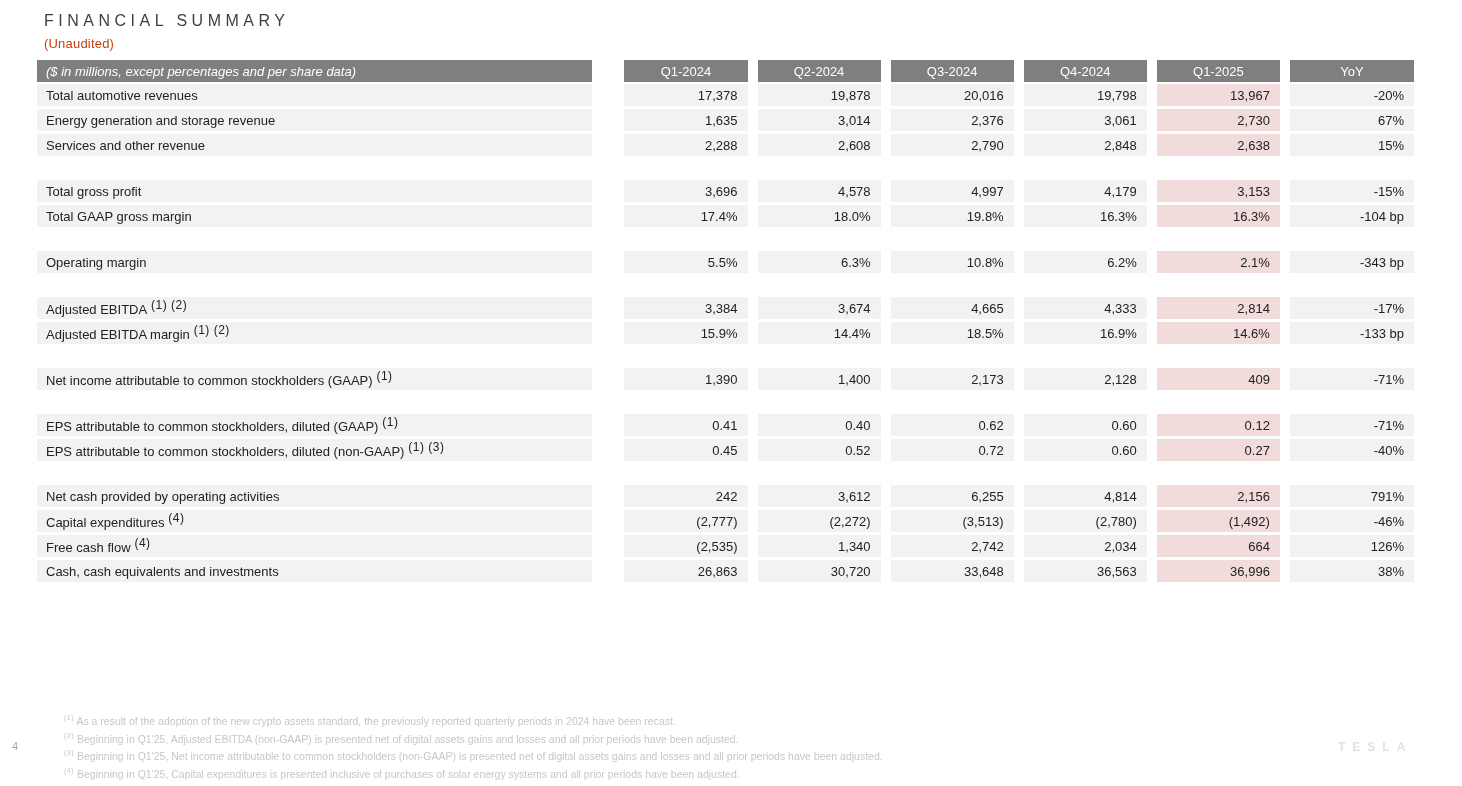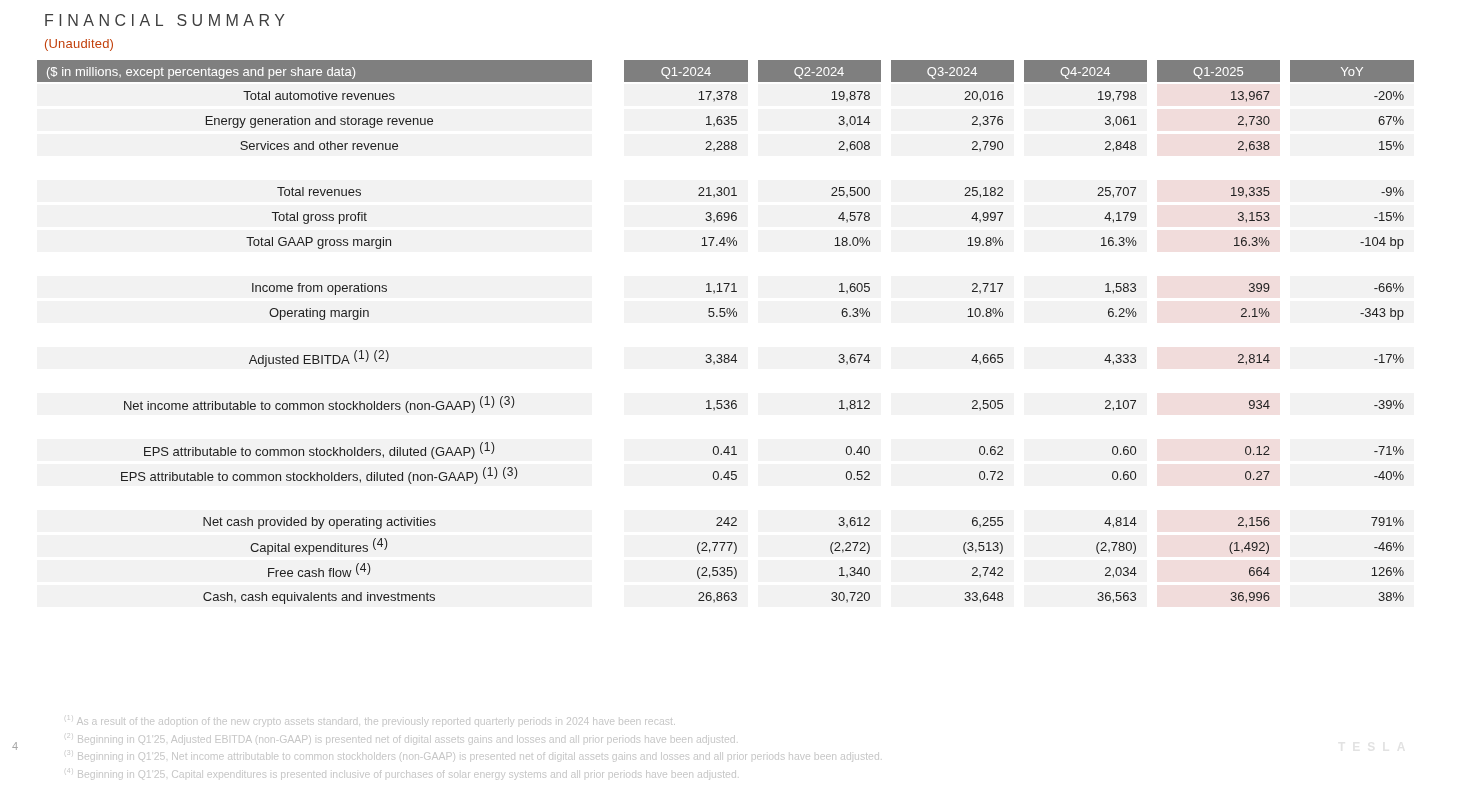--- a/index.html
+++ b/index.html
@@ -31,24 +31,24 @@
   .fin-table th, .fin-table td {
     padding: 0; height: 22px; font-size: 13px;
     vertical-align: middle;
     overflow: hidden; white-space: nowrap;
   }
   thead th {
     background: var(--hdr, #7f7f7f);
     color: #ffffff; font-weight: 400; height: 24px;
     border-bottom: 2px solid #fff;
   }
-  thead th.label { text-align: left; padding-left: 9px; border-right: 22px solid #fff; }
+  thead th.label { text-align: left; padding-left: 9px; border-right: 22px solid #fff; font-style: italic; }
   thead th.q { text-align: center; border-left: 10px solid #fff; }
   tbody td { background: var(--row, #f2f2f2); color: #222222; border-bottom: 3px solid #fff; }
-  tbody td.label { text-align: center; padding-left: 9px; border-right: 22px solid #fff; }
+  tbody td.label { text-align: left; padding-left: 9px; border-right: 22px solid #fff; }
   tbody td.num { text-align: right; padding-right: 10px; border-left: 10px solid #fff; }
   tbody td.hl { background: var(--hl, #f1dcdb); }
   tbody tr.gap td { background: #ffffff; height: 21px; border: none; }
   .sup { font-size: 12px; vertical-align: super; letter-spacing: 0.5px; }
   .footnotes {
     position: absolute; left: 64px; top: 712px;
     font-size: 10.5px; color: #c7c7c7; line-height: 1.62;
   }
   .footnotes .sup { font-size: 7px; }
   .page-number {
@@ -112,29 +112,20 @@
         <td class="num">2,608</td>
         <td class="num">2,790</td>
         <td class="num">2,848</td>
         <td class="num hl">2,638</td>
         <td class="num">15%</td>
       </tr>
       <tr class="gap">
         <td colspan="7"></td>
       </tr>
       <tr>
-        <td class="label">Total revenues</td>
-        <td class="num">21,301</td>
-        <td class="num">25,500</td>
-        <td class="num">25,182</td>
-        <td class="num">25,707</td>
-        <td class="num hl">19,335</td>
-        <td class="num">-9%</td>
-      </tr>
-      <tr>
         <td class="label">Total gross profit</td>
         <td class="num">3,696</td>
         <td class="num">4,578</td>
         <td class="num">4,997</td>
         <td class="num">4,179</td>
         <td class="num hl">3,153</td>
         <td class="num">-15%</td>
       </tr>
       <tr>
         <td class="label">Total GAAP gross margin</td>
@@ -142,60 +133,60 @@
         <td class="num">18.0%</td>
         <td class="num">19.8%</td>
         <td class="num">16.3%</td>
         <td class="num hl">16.3%</td>
         <td class="num">-104 bp</td>
       </tr>
       <tr class="gap">
         <td colspan="7"></td>
       </tr>
       <tr>
-        <td class="label">Income from operations</td>
-        <td class="num">1,171</td>
-        <td class="num">1,605</td>
-        <td class="num">2,717</td>
-        <td class="num">1,583</td>
-        <td class="num hl">399</td>
-        <td class="num">-66%</td>
-      </tr>
-      <tr>
         <td class="label">Operating margin</td>
         <td class="num">5.5%</td>
         <td class="num">6.3%</td>
         <td class="num">10.8%</td>
         <td class="num">6.2%</td>
         <td class="num hl">2.1%</td>
         <td class="num">-343 bp</td>
       </tr>
       <tr class="gap">
         <td colspan="7"></td>
       </tr>
       <tr>
         <td class="label">Adjusted EBITDA<span class="sup"> (1) (2)</span></td>
         <td class="num">3,384</td>
         <td class="num">3,674</td>
         <td class="num">4,665</td>
         <td class="num">4,333</td>
         <td class="num hl">2,814</td>
         <td class="num">-17%</td>
       </tr>
-      <tr class="gap">
-        <td colspan="7"></td>
-      </tr>
-      <tr>
-        <td class="label">Net income attributable to common stockholders (non-GAAP)<span class="sup"> (1) (3)</span></td>
-        <td class="num">1,536</td>
-        <td class="num">1,812</td>
-        <td class="num">2,505</td>
-        <td class="num">2,107</td>
-        <td class="num hl">934</td>
-        <td class="num">-39%</td>
+      <tr>
+        <td class="label">Adjusted EBITDA margin<span class="sup"> (1) (2)</span></td>
+        <td class="num">15.9%</td>
+        <td class="num">14.4%</td>
+        <td class="num">18.5%</td>
+        <td class="num">16.9%</td>
+        <td class="num hl">14.6%</td>
+        <td class="num">-133 bp</td>
+      </tr>
+      <tr class="gap">
+        <td colspan="7"></td>
+      </tr>
+      <tr>
+        <td class="label">Net income attributable to common stockholders (GAAP)<span class="sup"> (1)</span></td>
+        <td class="num">1,390</td>
+        <td class="num">1,400</td>
+        <td class="num">2,173</td>
+        <td class="num">2,128</td>
+        <td class="num hl">409</td>
+        <td class="num">-71%</td>
       </tr>
       <tr class="gap">
         <td colspan="7"></td>
       </tr>
       <tr>
         <td class="label">EPS attributable to common stockholders, diluted (GAAP)<span class="sup"> (1)</span></td>
         <td class="num">0.41</td>
         <td class="num">0.40</td>
         <td class="num">0.62</td>
         <td class="num">0.60</td>

